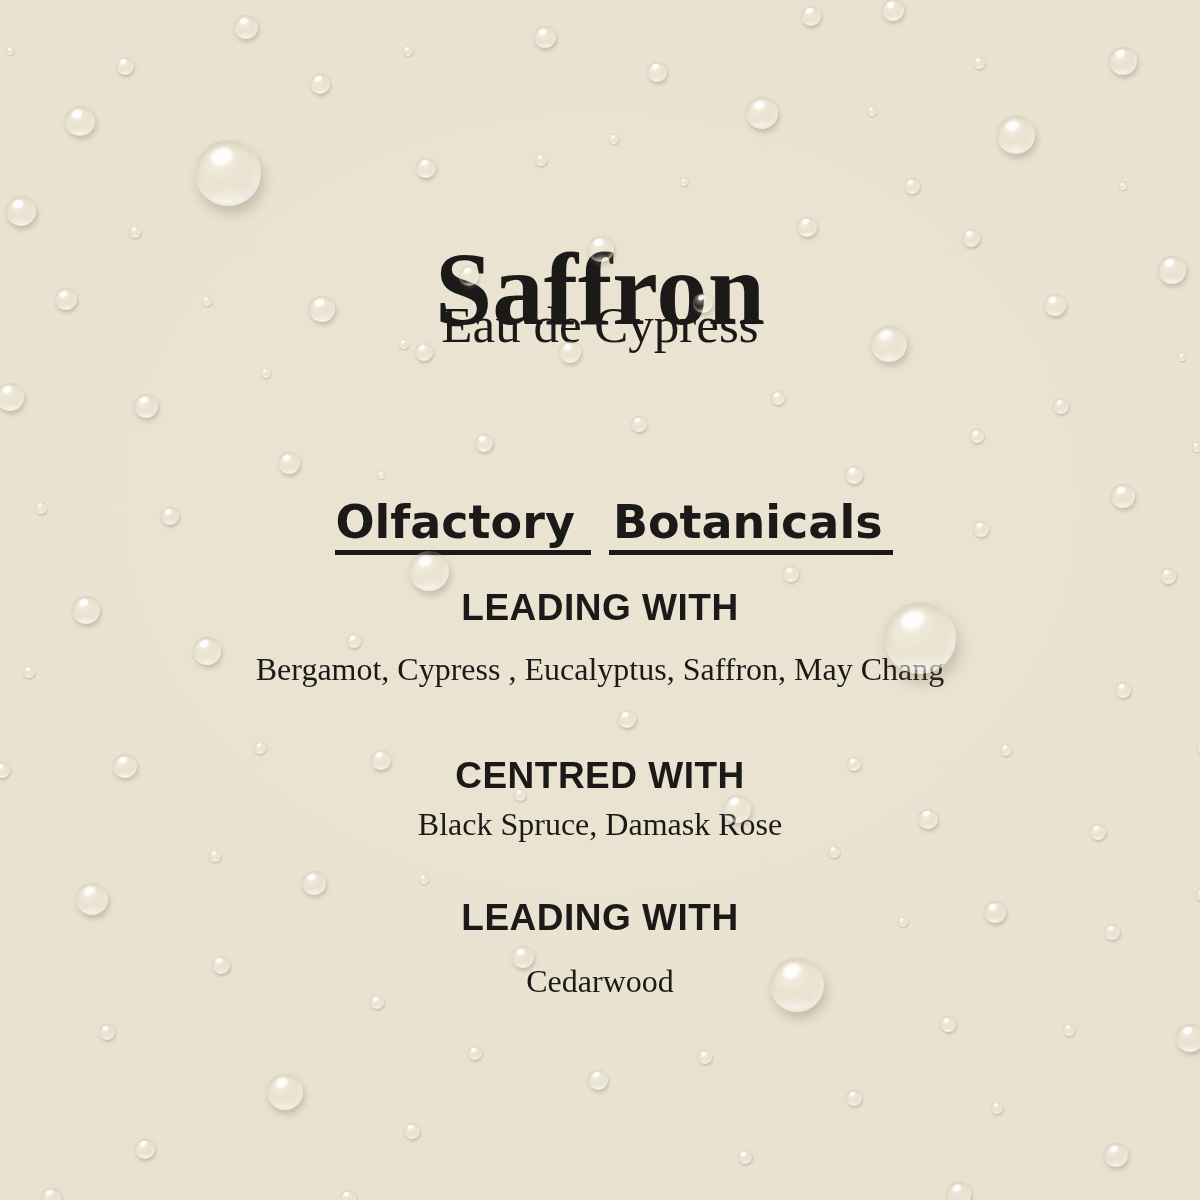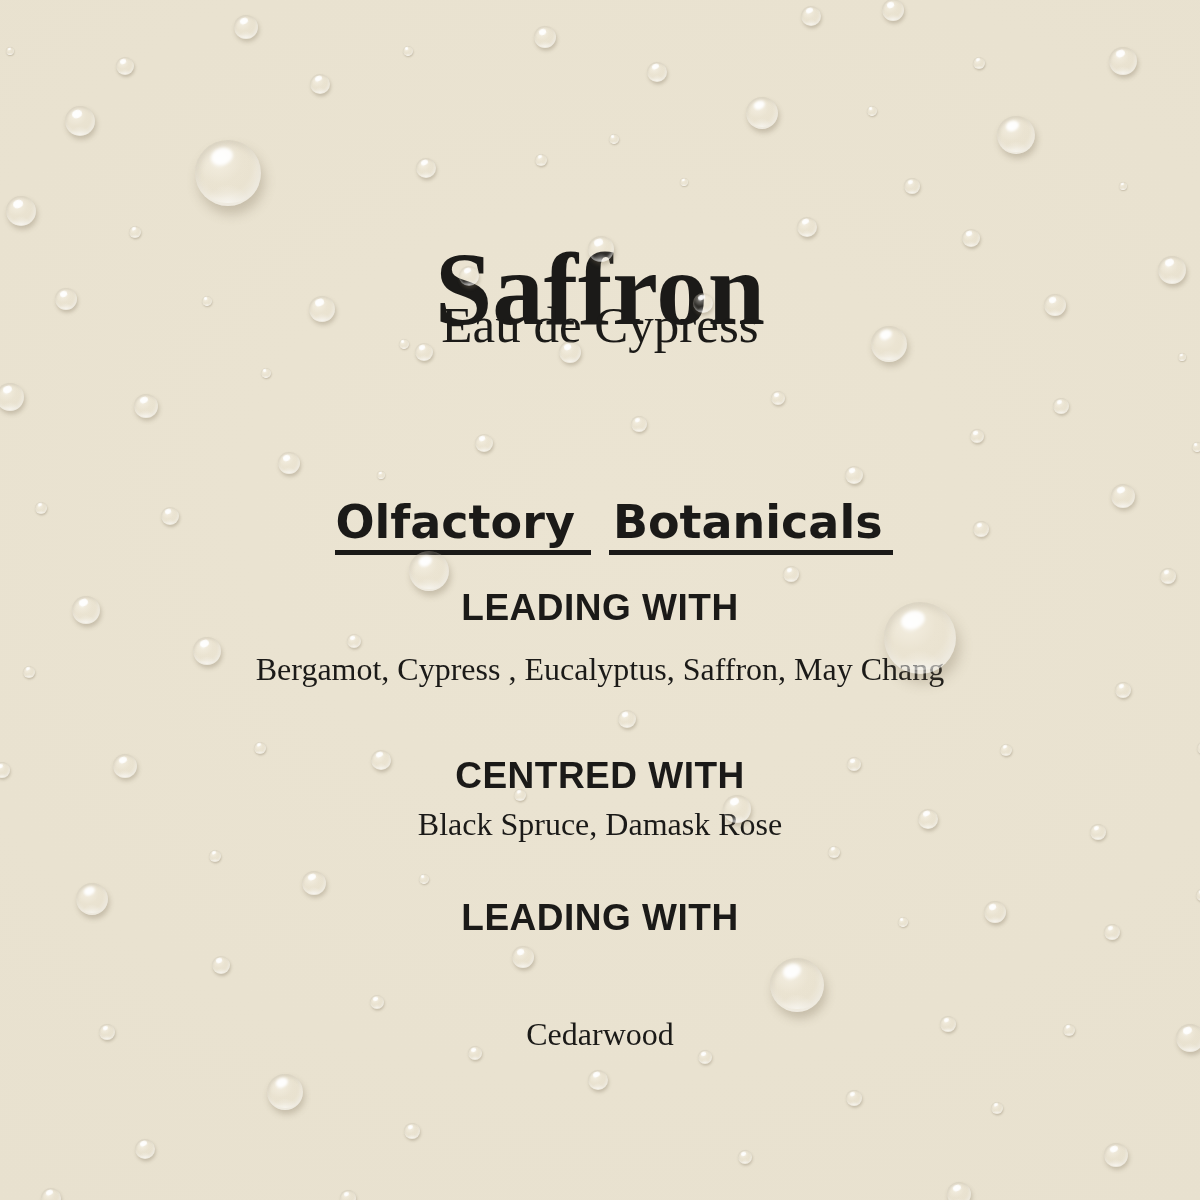--- a/index.html
+++ b/index.html
@@ -59,21 +59,21 @@
     font-family:"Liberation Serif", serif;
     font-weight:400;
     font-size:32px;
     line-height:1.2;
   }
   .pos-label-1{top:586px;}
   .pos-ing-1{top:650px;}
   .pos-label-2{top:754px;}
   .pos-ing-2{top:805px;}
   .pos-label-3{top:896px;}
-  .pos-ing-3{top:1015px;}
+  .pos-ing-3{top:962px;}
 
   
   .droplet-layer{position:absolute;inset:0;z-index:2;pointer-events:none;}
   .droplet{
     position:absolute;border-radius:50%;
     background:radial-gradient(circle at 36% 30%,
       rgba(255,255,255,0.72) 0%,
       rgba(252,248,238,0.34) 16%,
       rgba(242,235,218,0.10) 38%,
       rgba(230,222,201,0.08) 62%,

